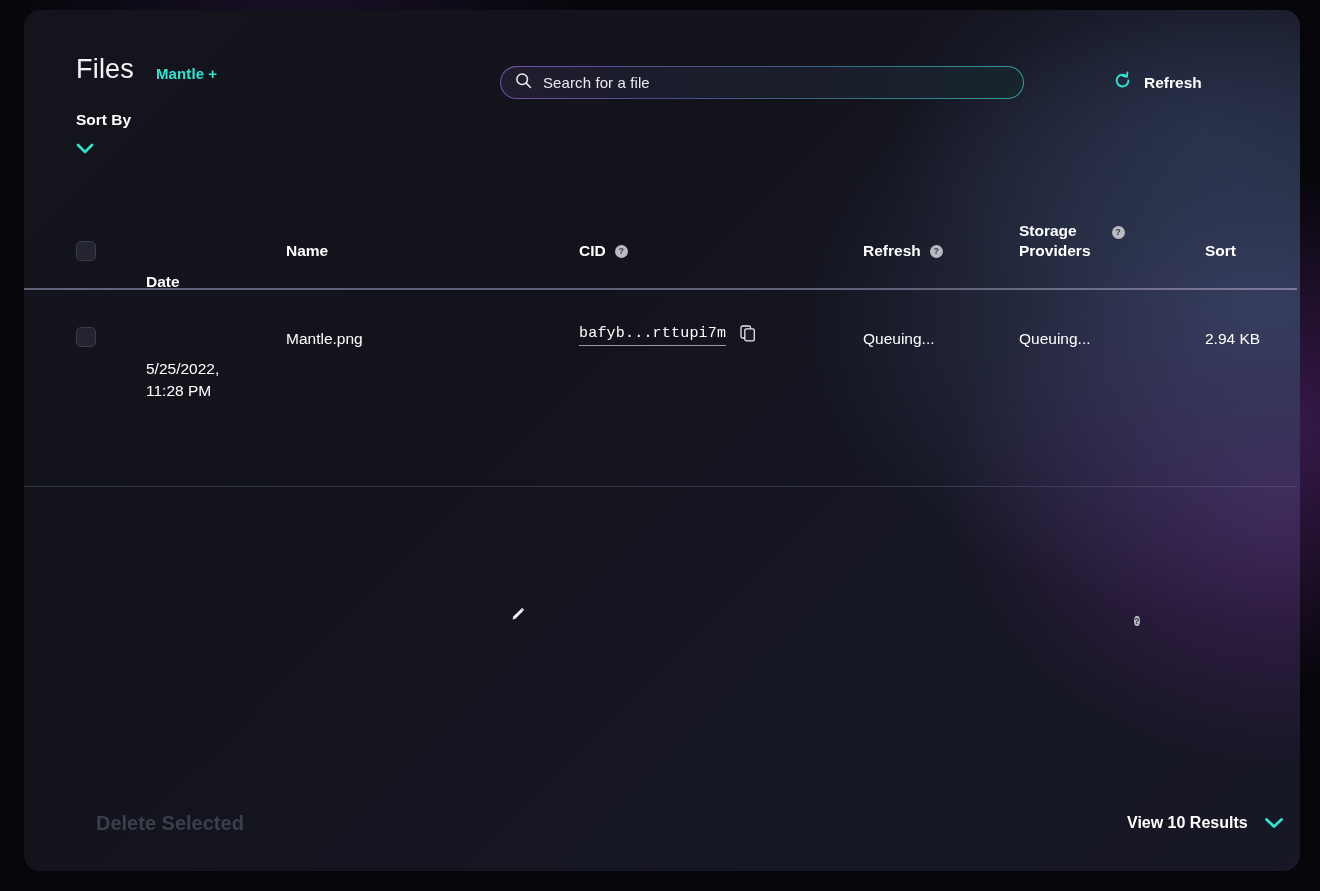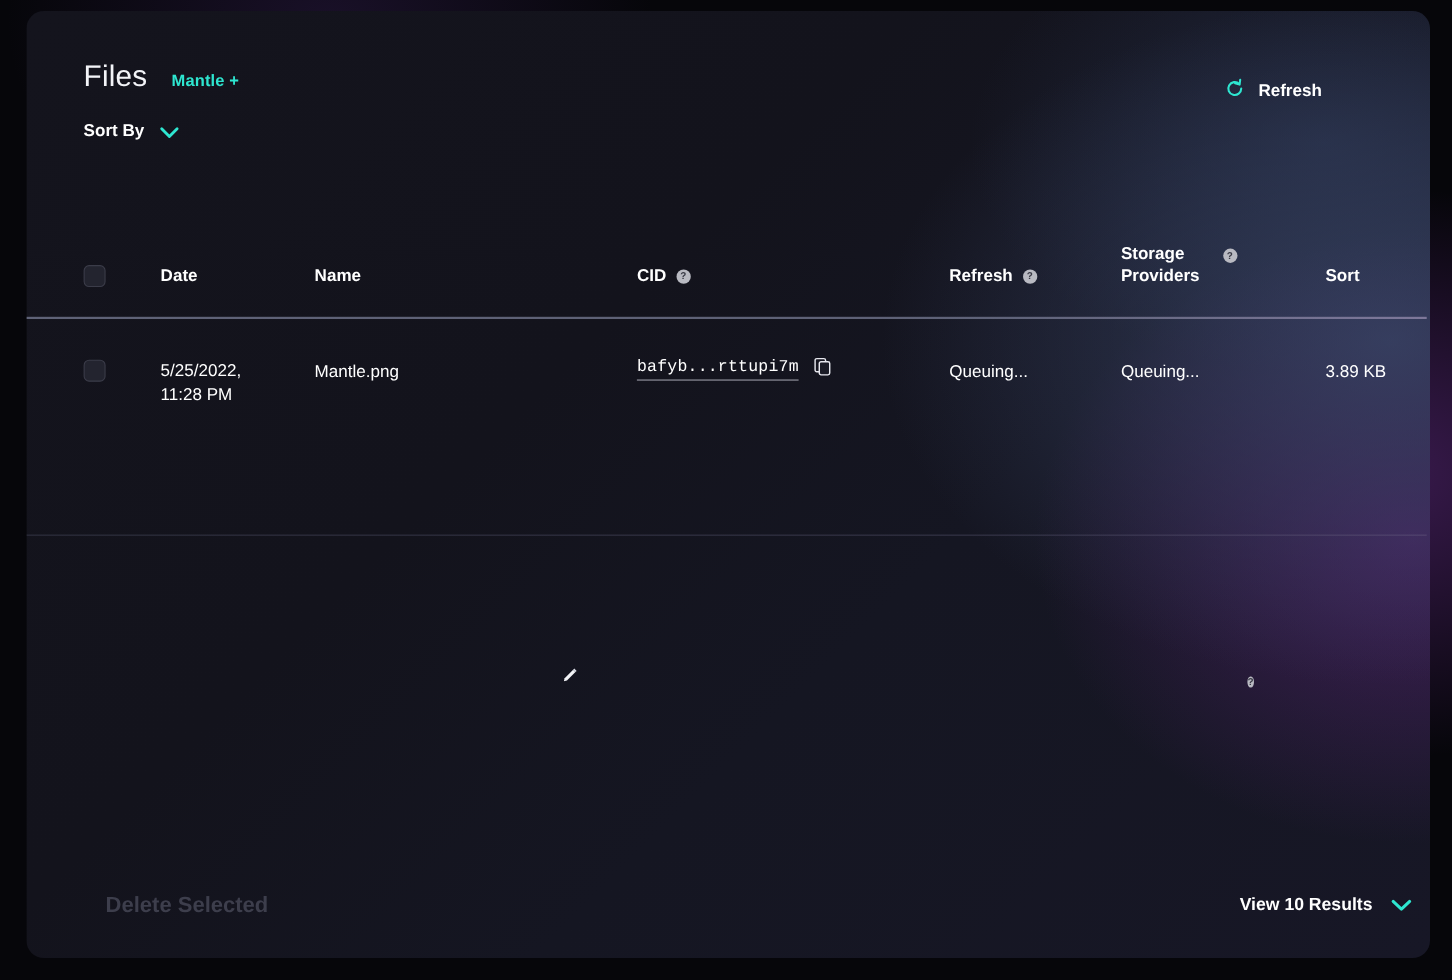--- a/index.html
+++ b/index.html
@@ -41,21 +41,21 @@
     position: absolute; left: 52px; top: 44px;
     font-size: 27px; font-weight: 400; color: #f3f4f8; letter-spacing: .2px;
   }
   .hdr-upload {
     position: absolute; left: 132px; top: 55px;
     font-size: 15px; font-weight: 700; color: #2ee6d0; letter-spacing: .1px;
     cursor: pointer;
   }
   .sortby {
     position: absolute; left: 52px; top: 101px;
-    display: flex; align-items: center; gap: 14px; cursor: pointer;
+    display: flex; align-items: flex-start; gap: 14px; cursor: pointer; flex-direction: column;
   }
   .sortby .lbl { font-size: 15.5px; font-weight: 700; color: #ffffff; }
 
   .chev { display: block; }
 
   
   .search {
     position: absolute; left: 476px; top: 56px;
     width: 524px; height: 33px;
     border-radius: 17px;
@@ -89,21 +89,21 @@
   }
   .row {
     position: absolute; left: 0; top: 280px; width: 1273px; height: 196px;
   }
   .divider-sub {
     position: absolute; left: 0; top: 476px; width: 1273px; height: 1px;
     background: linear-gradient(90deg, rgba(70,72,92,.55) 0%, rgba(82,80,106,.55) 75%, rgba(104,94,128,.5) 100%);
   }
 
   .c-check { position: absolute; left: 52px; }
-  .c-date  { position: absolute; left: 122px; }
+  .c-date  { position: absolute; left: 122px; margin-top: 31px; }
   .c-name  { position: absolute; left: 262px; text-align: center; }
   .c-cid   { position: absolute; left: 555px; }
   .c-status{ position: absolute; left: 839px; }
   .c-sp    { position: absolute; left: 995px; }
   .c-size  { position: absolute; left: 1181px; }
 
   .th {
     font-size: 15.5px; font-weight: 700; color: #ffffff; line-height: 20px;
     display: flex; align-items: center; gap: 9px;
   }
@@ -160,20 +160,29 @@
 
     <div class="sortby">
       <span class="lbl">Sort By</span>
       <span>
         <svg class="chev" width="18" height="11" viewBox="0 0 18 11" fill="none">
           <path d="M2 2 L9 9 L16 2" stroke="#2ee6d0" stroke-width="2.6" stroke-linecap="round" stroke-linejoin="round"></path>
         </svg>
       </span>
     </div>
 
+    <div class="search">
+      <span>
+        <svg width="17" height="17" viewBox="0 0 18 18" fill="none">
+          <circle cx="7.6" cy="7.6" r="5.6" stroke="#eceef4" stroke-width="1.6"></circle>
+          <path d="M11.8 11.8 L16.4 16.4" stroke="#eceef4" stroke-width="1.6" stroke-linecap="round"></path>
+        </svg>
+      </span>
+      <span class="search-text">Search for a file</span>
+    </div>
 
     <div class="refresh">
       <span>
         <svg width="19" height="19" viewBox="0 0 20 20" fill="none">
           <path d="M16.2 10a6.2 6.2 0 1 1-1.9-4.45" stroke="#2ee6d0" stroke-width="2" stroke-linecap="round"></path>
           <path d="M15.2 1.6 L14.6 6.2 L10.3 5.0" stroke="#2ee6d0" stroke-width="2" stroke-linecap="round" stroke-linejoin="round" fill="none"></path>
         </svg>
       </span>
       <span class="lbl">Refresh</span>
     </div>
@@ -233,21 +242,21 @@
         </span>
       </div>
 
       <div class="c-status cell" style="top:38px">Queuing...</div>
 
       <div class="c-sp cell" style="top:38px">Queuing...</div>
       <div style="position:absolute; left:1110px; top:320px">
         <span class="qmark">?</span>
       </div>
 
-      <div class="c-size cell" style="top:38px">3.89 KB</div>
+      <div class="c-size cell" style="top:38px">2.94 KB</div>
     </div>
 
     <div class="divider-sub"></div>
 
     <div class="delete-sel">Delete Selected</div>
 
     <div class="view-results">
       <span class="lbl">View 10 Results</span>
       <span>
         <svg class="chev" width="20" height="12" viewBox="0 0 20 12" fill="none">

